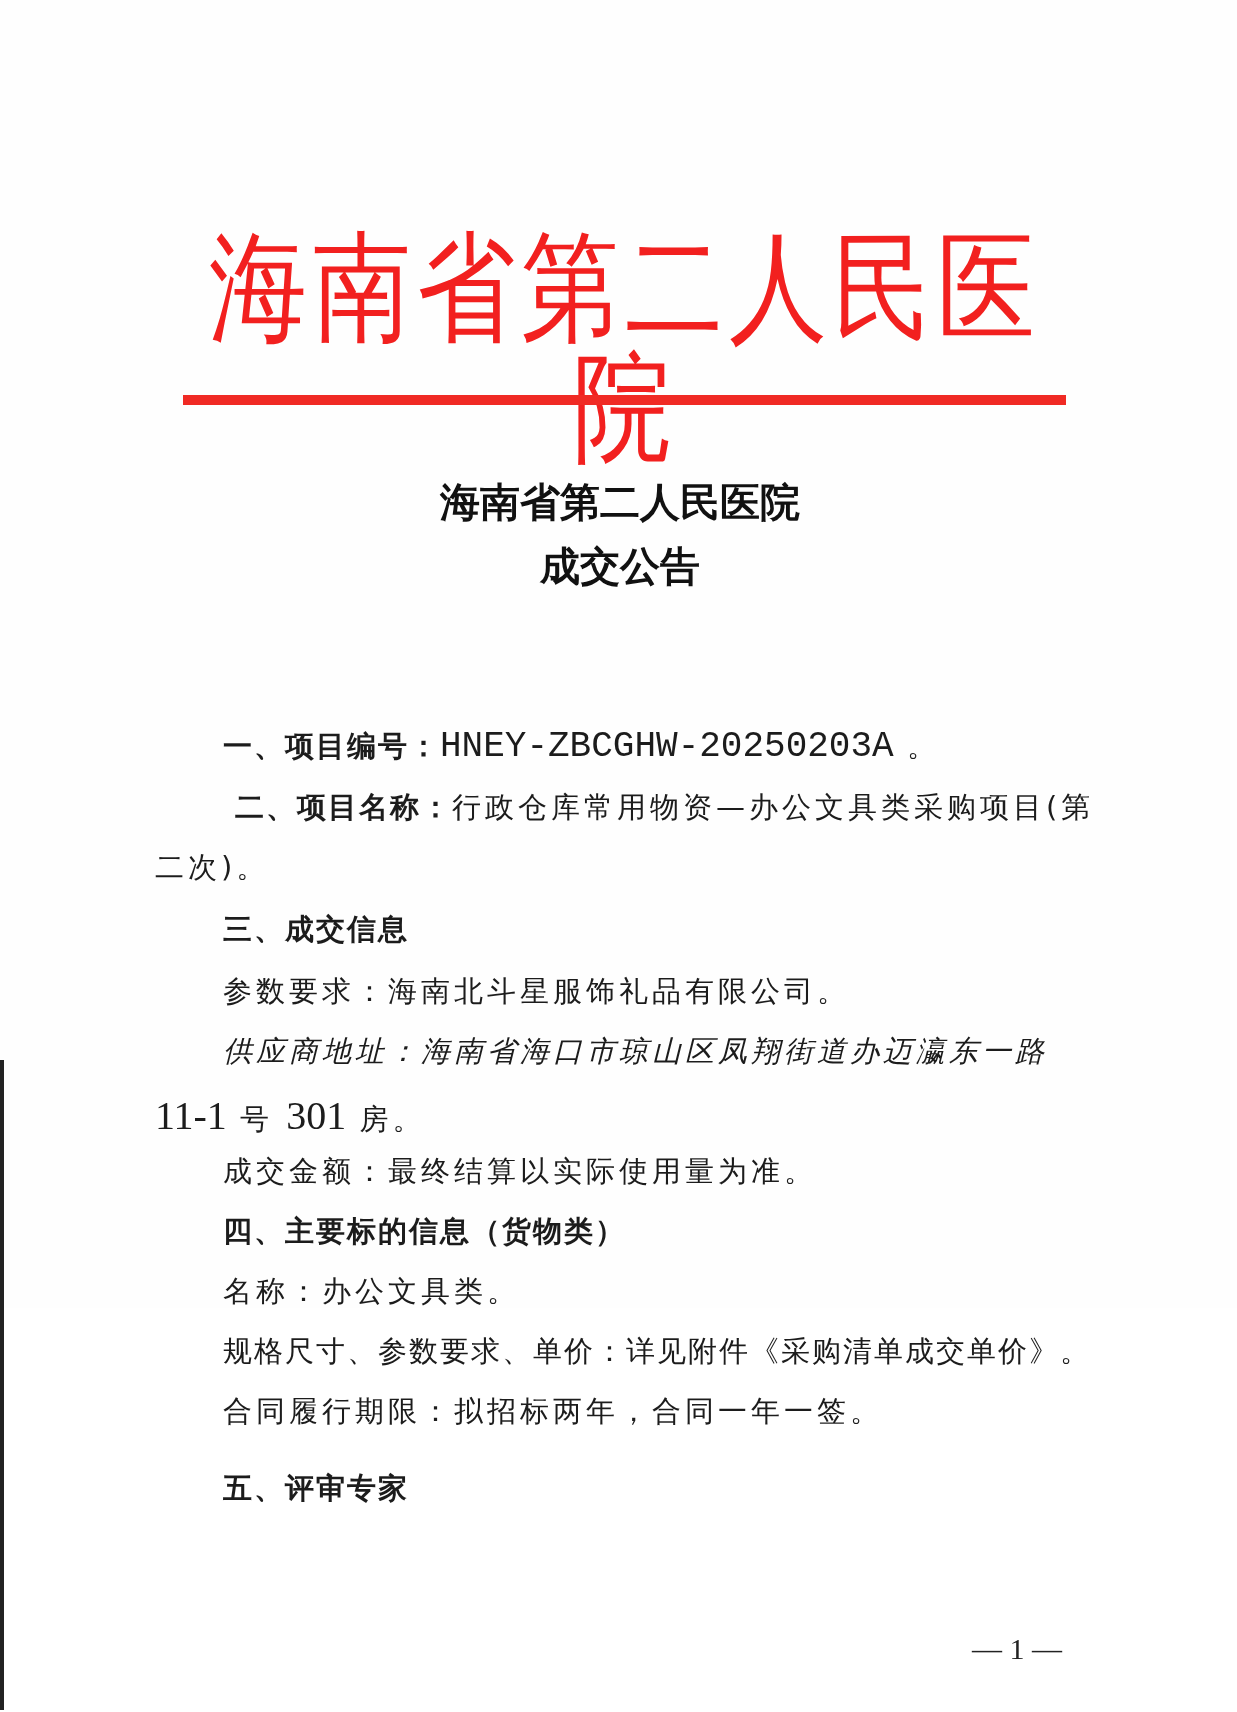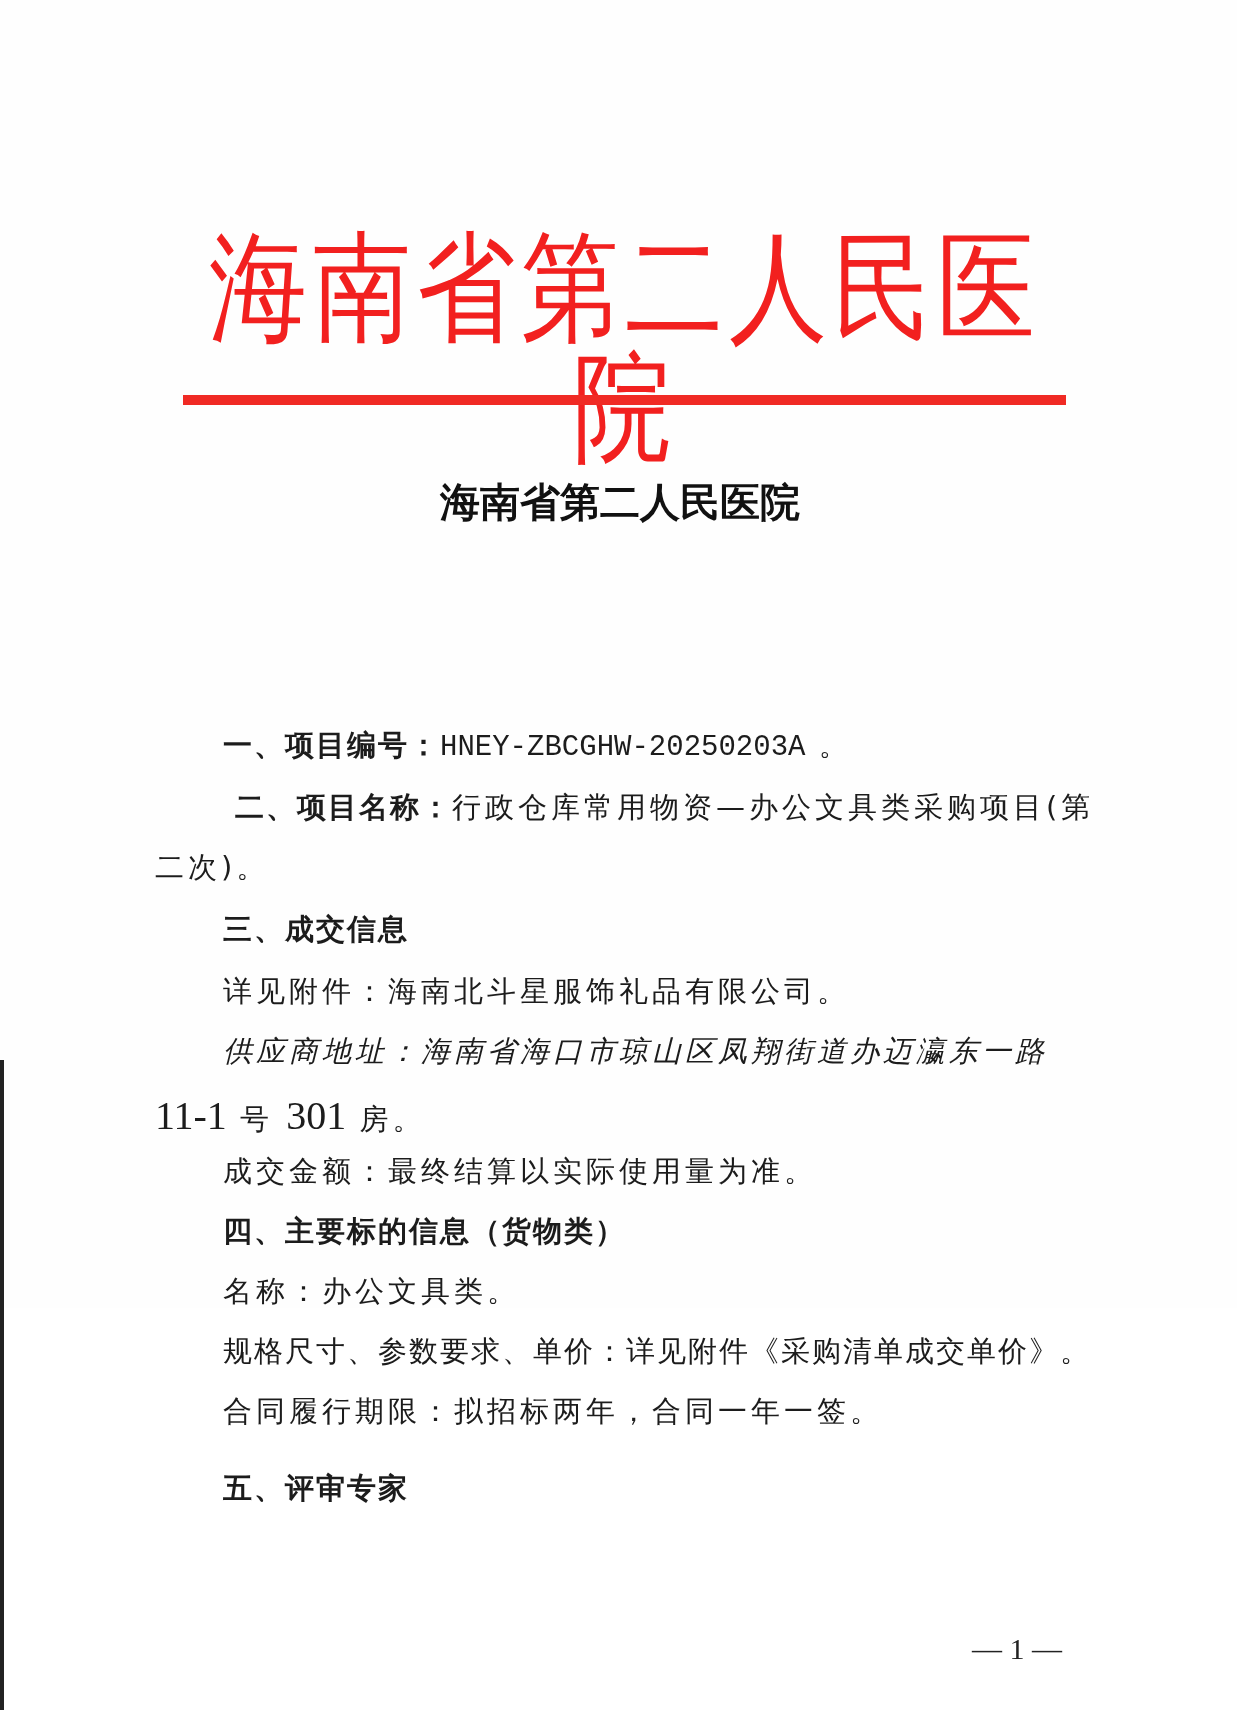--- a/index.html
+++ b/index.html
@@ -73,21 +73,21 @@
       white-space: nowrap;
     }
     .indent { left: 68px; }
     .heading {
       font-weight: bold;
       letter-spacing: 2px;
     }
     .mono {
       font-family: "Liberation Mono", "DejaVu Sans Mono", monospace;
       letter-spacing: 0px;
-      font-size: 29px;
+      font-size: 36px;
     }
     .serif-num {
       font-family: "Liberation Serif", "DejaVu Serif", serif;
       letter-spacing: 0px;
       font-size: 40px;
     }
     .page-number {
       position: absolute;
       left: 972px; top: 1632px;
       font-family: "Liberation Serif", "DejaVu Serif", serif;
@@ -100,38 +100,39 @@
 <body>
 
 <div class="page">
   <div class="left-edge"></div>
 
   <div class="masthead">海南省第二人民医院</div>
   <div class="red-rule"></div>
 
   <div class="title-block">
     <span class="title-line">海南省第二人民医院</span>
+    <span class="title-line">成交公告</span>
   </div>
 
   <div class="body-text">
 
     <div class="row indent" style="top:0px;">
       <span class="heading">一、项目编号：</span><span class="mono">HNEY-ZBCGHW-20250203A</span><span> 。</span>
     </div>
 
     <div class="row indent" style="top:62px;margin-left:12px;">
       <span class="heading">二、项目名称：</span><span>行政仓库常用物资—办公文具类采购项目(第</span>
     </div>
     <div class="row" style="top:122px;">
       <span>二次)。</span>
     </div>
 
     <div class="row indent heading" style="top:184px;">三、成交信息</div>
     <div class="row indent" style="top:246px;">
-      <span>详见附件：</span><span>海南北斗星服饰礼品有限公司。</span>
+      <span>参数要求：</span><span>海南北斗星服饰礼品有限公司。</span>
     </div>
     <div class="row indent" style="top:306px;font-style:italic;">
       <span>供应商地址：</span><span>海南省海口市琼山区凤翔街道办迈瀛东一路</span>
     </div>
     <div class="row" style="top:366px;">
       <span class="serif-num">11-1</span>
       <span>号</span>
       <span class="serif-num">301</span>
       <span>房。</span>
     </div>

